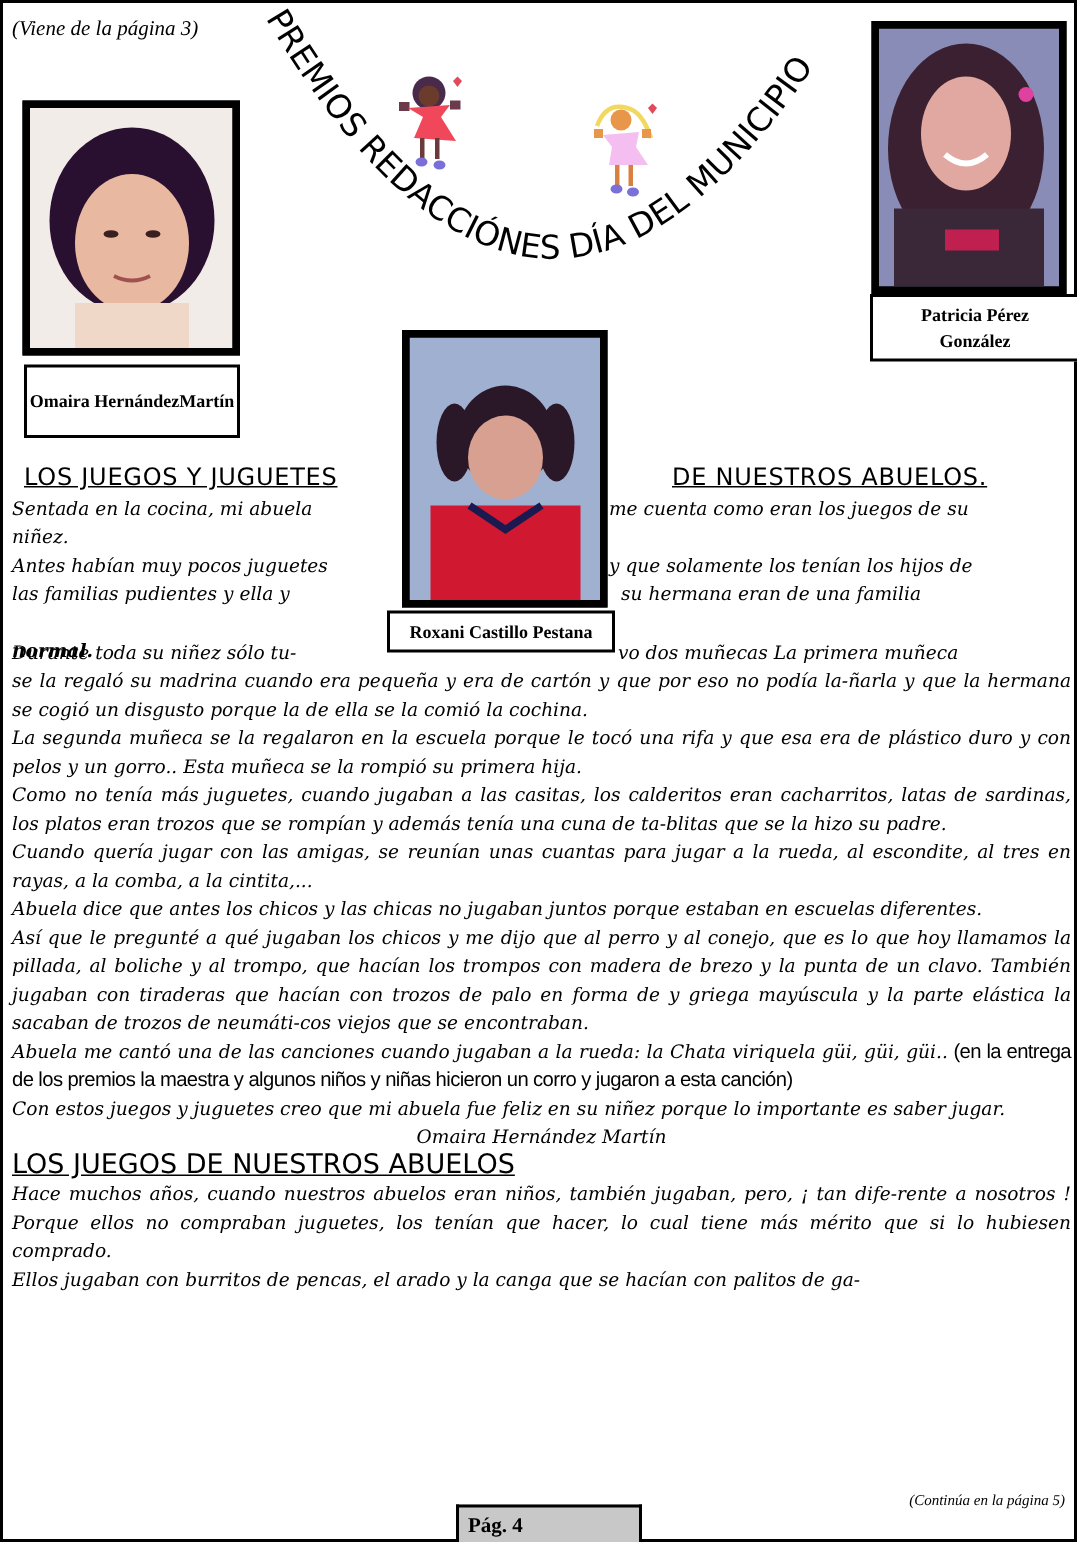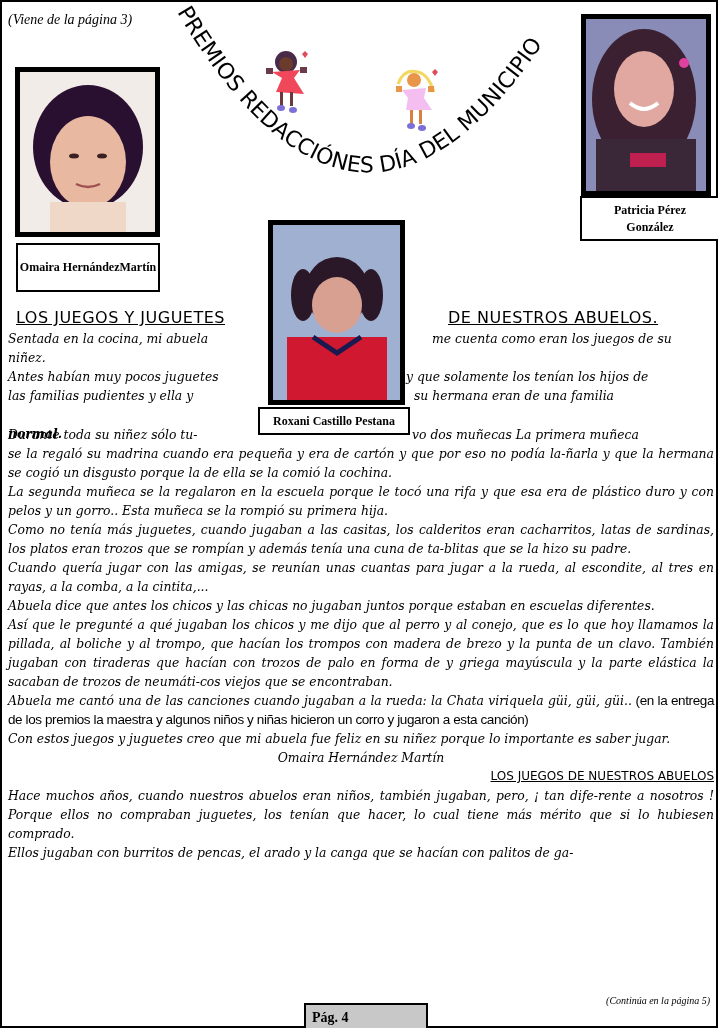--- a/index.html
+++ b/index.html
@@ -36,21 +36,21 @@
     font-family: "DejaVu Serif", serif; font-style: italic; font-size: 12.4px;
     line-height: 19px; color: #000; text-align: justify;
   }
   .line { position: absolute; left: 6px; right: 6px; white-space: nowrap; }
   .flow {
     position: absolute; left: 6px; width: 706px;
   }
   .flow p { margin: 0; }
   .sans-inline { font-family: "Liberation Sans", sans-serif; font-style: normal; font-size: 13.5px; letter-spacing: -0.4px; }
   .signature { text-align: center; }
-  .sub-heading { text-align: right; font-family: "DejaVu Sans", sans-serif; font-style: normal; font-size: 12px; text-decoration: underline; }
+  .sub-heading { text-align: left; font-family: "DejaVu Sans", sans-serif; font-style: normal; font-size: 18px; text-decoration: underline; }
   .page-box {
     position: absolute; left: 302px; top: 1001px; width: 124px; height: 25px;
     background: #c8c8c8; border: 2px solid #000; border-bottom: none; box-sizing: border-box;
     font-family: "Liberation Serif", serif; font-weight: bold; font-size: 14px; padding: 5px 0 0 6px;
   }
 </style>
 </head>
 <body>
 
 <div class="page">
@@ -137,21 +137,21 @@
   </div>
   <div class="caption" style="left:256px;top:405px;width:152px;height:28px;text-align:right;">
     <span>Roxani Castillo Pestana</span>
   </div>
 
   <div class="heading" style="left:14px;top:306px;">LOS JUEGOS Y JUGUETES</div>
   <div class="heading" style="left:446px;top:306px;">DE NUESTROS ABUELOS.</div>
 
   <div class="body-text">
     <div class="line" style="top:327px;right:auto;width:258px;">Sentada en la cocina, mi abuela</div>
-    <div class="line" style="top:327px;left:386px;right:6px;text-align:justify;padding-left:44px;">me cuenta como eran los juegos de su</div>
+    <div class="line" style="top:327px;left:404px;right:6px;text-align:justify;">me cuenta como eran los juegos de su</div>
     <div class="line" style="top:346px;">niñez.</div>
     <div class="line" style="top:365px;right:auto;width:258px;">Antes habían muy pocos juguetes</div>
     <div class="line" style="top:365px;left:404px;">y que solamente los tenían los hijos de</div>
     <div class="line" style="top:384px;right:auto;width:250px;">las familias pudientes y ella y</div>
     <div class="line" style="top:384px;left:412px;">su hermana eran de una familia</div>
     <div class="line" style="top:422px;font-weight:bold;">normal.</div>
     <div class="line" style="top:423px;right:auto;width:250px;">Durante toda su niñez sólo tu-</div>
     <div class="line" style="top:423px;left:410px;">vo dos muñecas La primera muñeca</div>
   </div>
 

